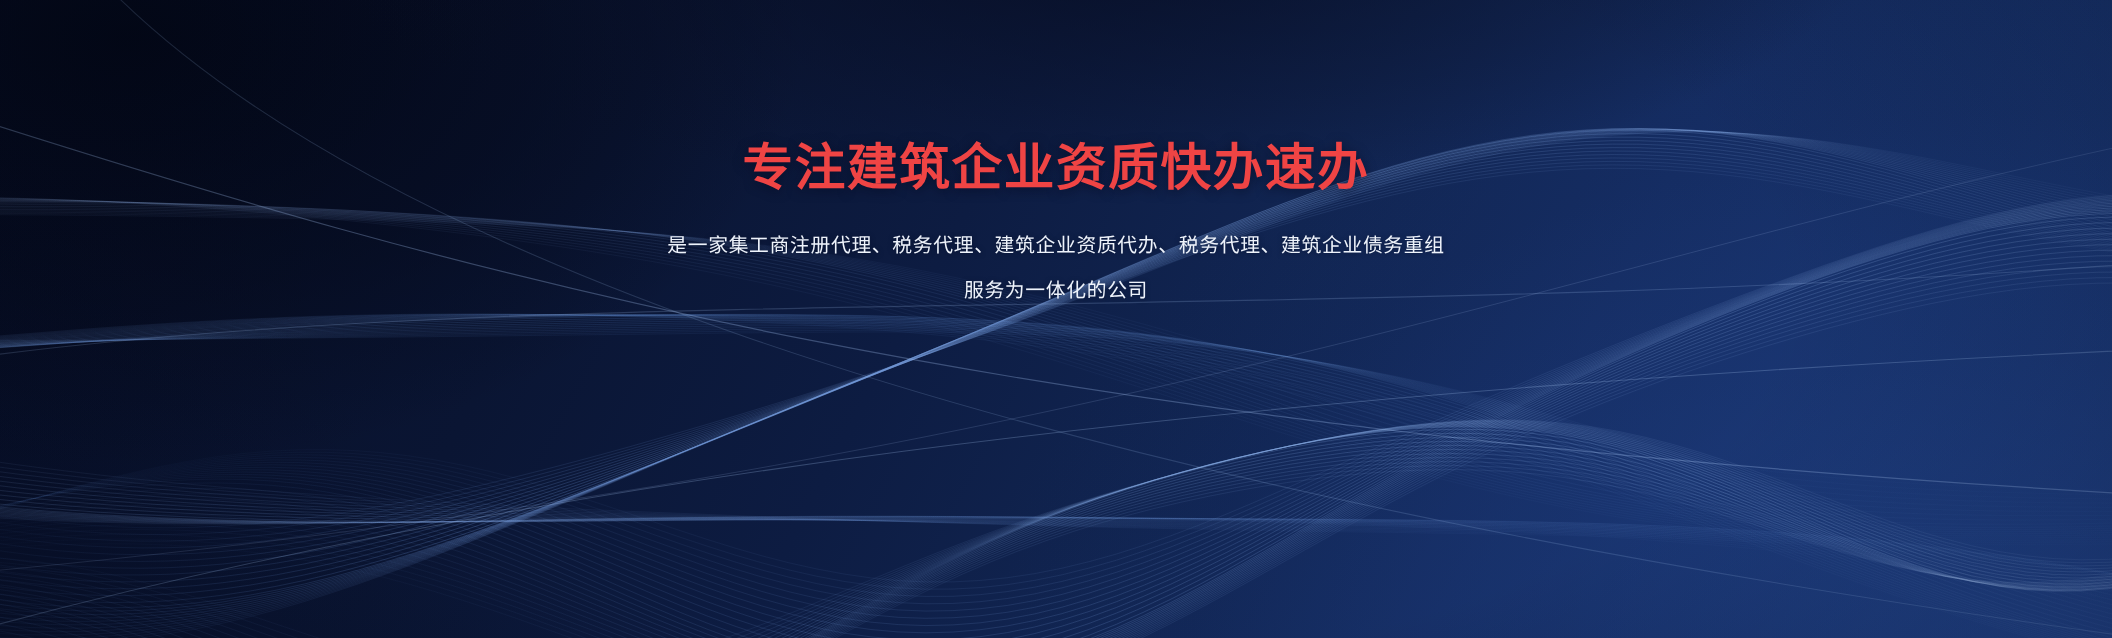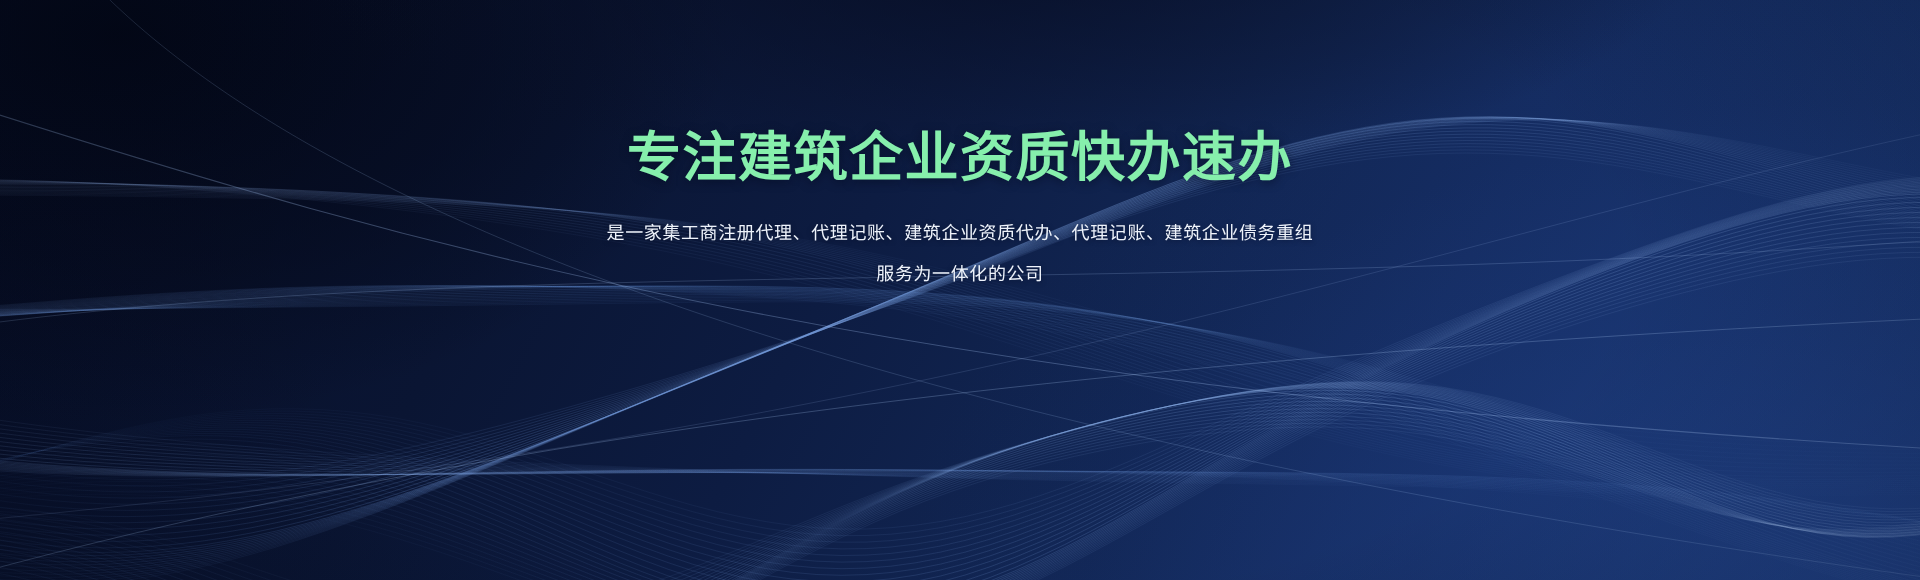--- a/index.html
+++ b/index.html
@@ -85,24 +85,24 @@
     display: flex;
     flex-direction: column;
     align-items: center;
     justify-content: flex-start;
     padding-top: 126px;
     box-sizing: border-box;
   }
 
   .headline {
     margin: 0;
-    font-size: 54px;
+    font-size: 46px;
     line-height: 1.16;
     font-weight: 700;
-    color: #86efac;
+    color: #ef4444;
     letter-spacing: 1.5px;
     text-align: center;
     white-space: nowrap;
     text-shadow: 0 2px 10px rgba(4,10,30,0.55);
   }
 
   .subtitle {
     margin: 24px 0 0 0;
     width: 712px;
     font-size: 18px;
@@ -296,16 +296,16 @@
         <path d="M -40 578 C 460 440, 1080 356, 1990 316" stroke="#a9c7f5" stroke-width="1" fill="none" opacity="0.26"></path>
         <path d="M  90 -20 C 300 200, 820 430, 1990 586" stroke="#a9c7f5" stroke-width="1" fill="none" opacity="0.18"></path>
         <path d="M 1990 120 C 1450 230, 980 430, -40 522" stroke="#a9c7f5" stroke-width="0.9" fill="none" opacity="0.16"></path>
       </g>
   </svg>
 
   <div class="bg-vignette"></div>
 
   <div class="content">
     <h1 class="headline">专注建筑企业资质快办速办</h1>
-    <p class="subtitle">是一家集工商注册代理、代理记账、建筑企业资质代办、代理记账、建筑企业债务重组服务为一体化的公司</p>
+    <p class="subtitle">是一家集工商注册代理、税务代理、建筑企业资质代办、税务代理、建筑企业债务重组服务为一体化的公司</p>
   </div>
 
 </div>
 
 </body></html>

